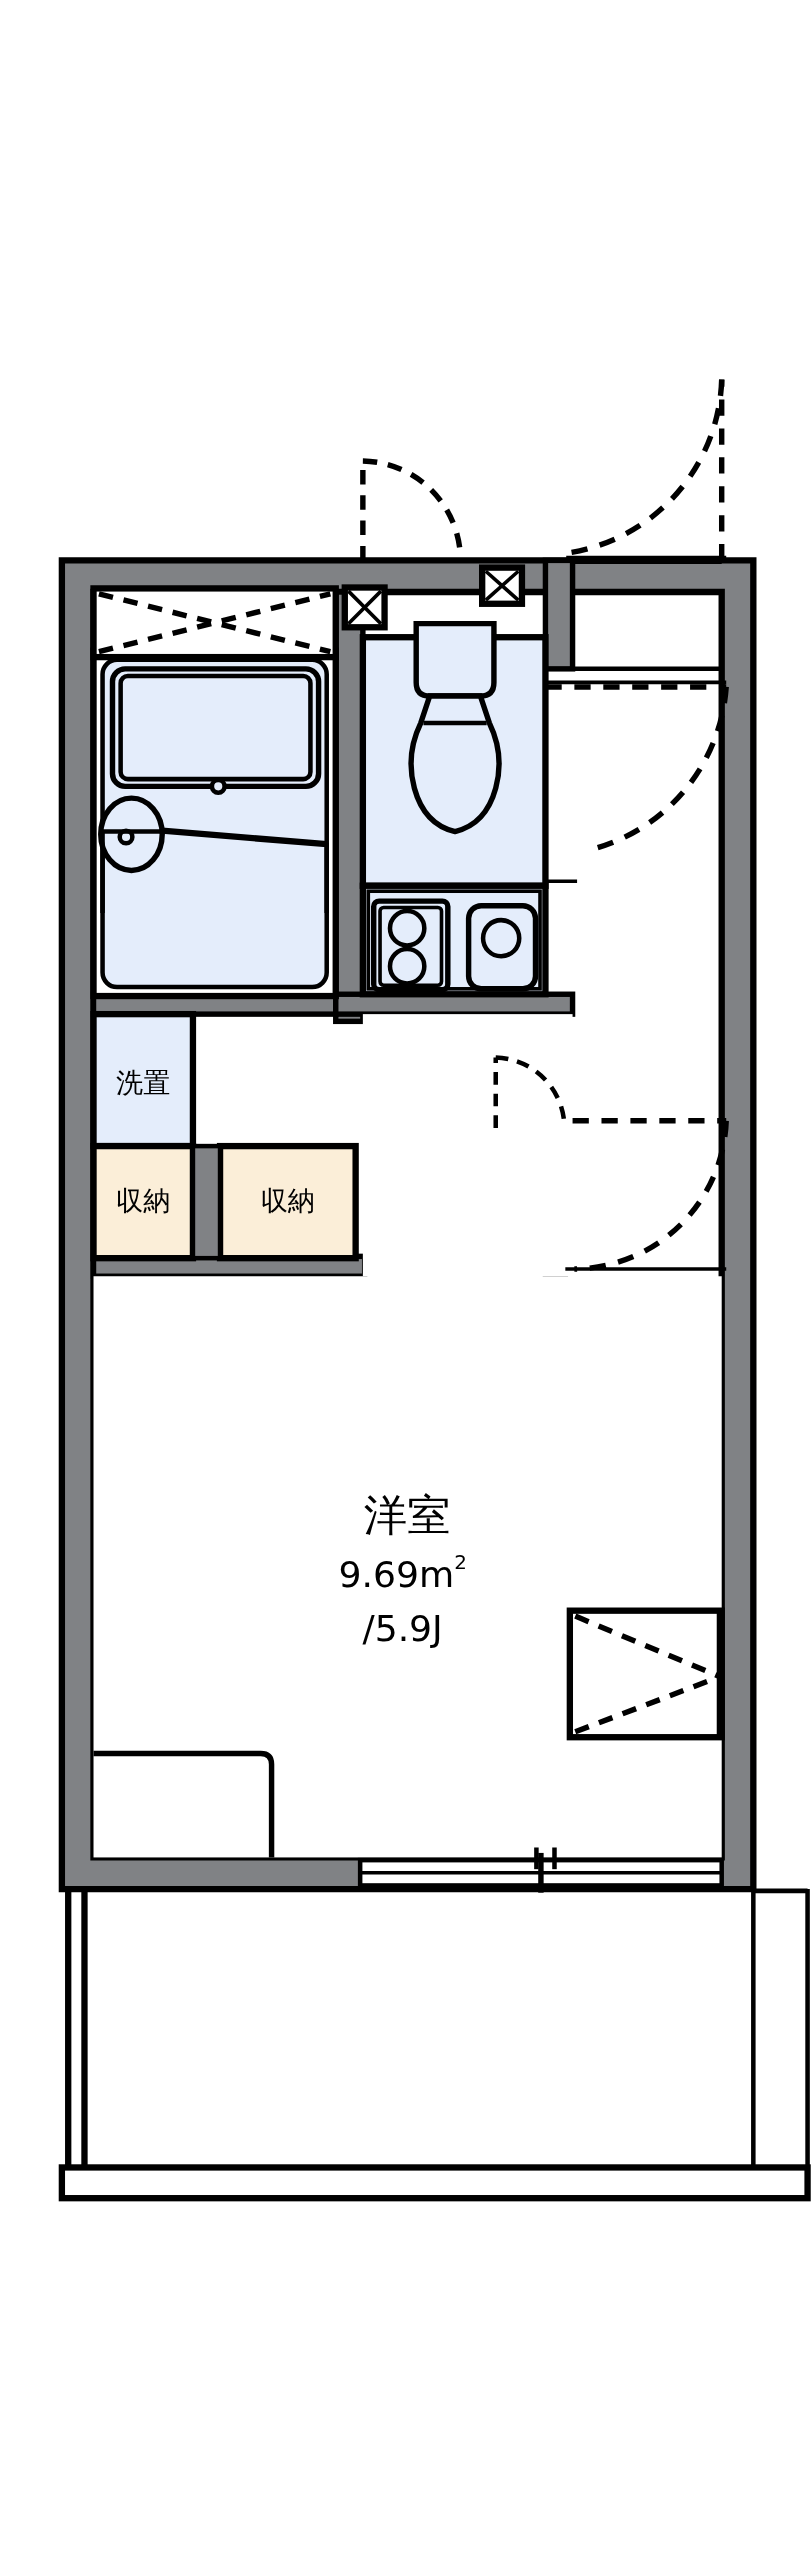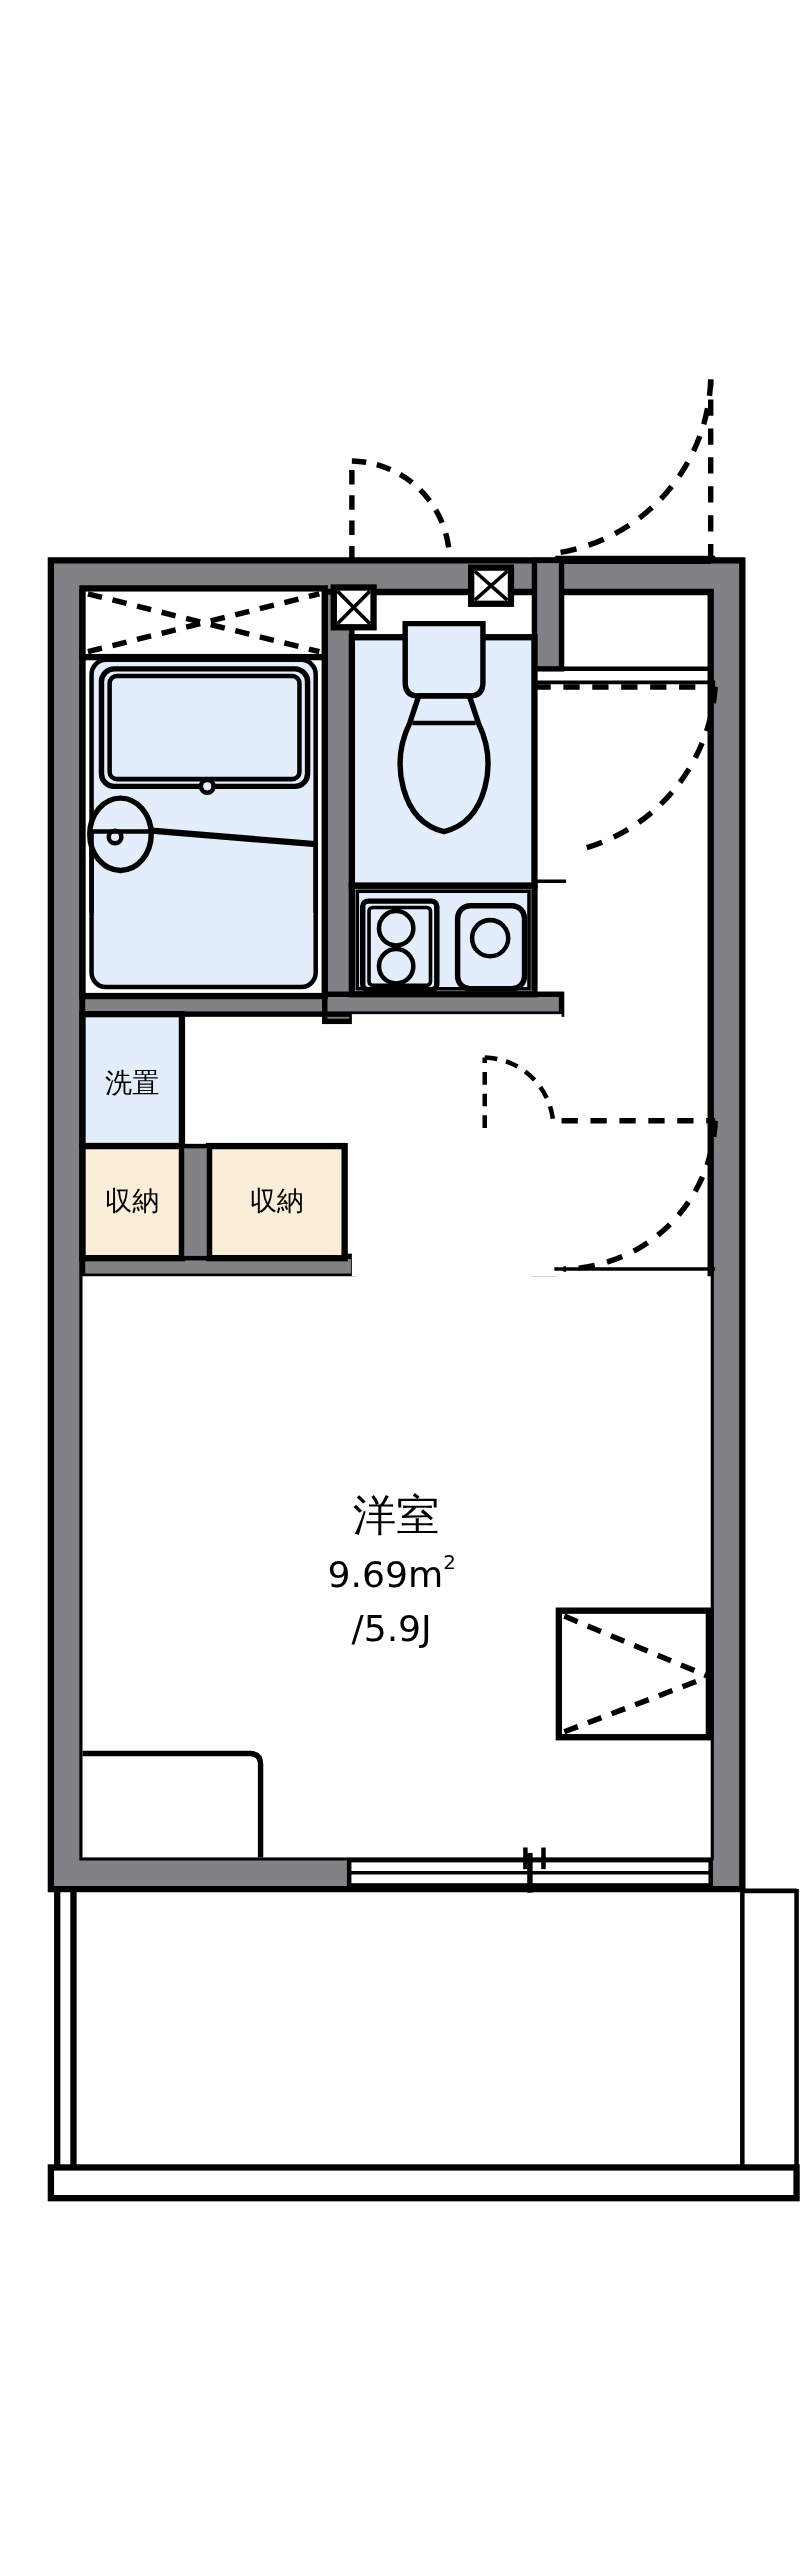--- a/index.html
+++ b/index.html
@@ -2,21 +2,21 @@
 <html style="font-size:14.5px"><head>
 <meta charset="utf-8">
 <title>Floor Plan</title>
 <style>
   html,body{margin:0;padding:0;background:#ffffff;}
   body{
     font-family:"Liberation Sans","DejaVu Sans",sans-serif;
     width:812px;height:2576px;
     position:relative;overflow:hidden;
   }
-  #plan-root{position:absolute;left:1px;top:0;width:704px;height:2576px;}
+  #plan-root{position:absolute;left:12px;top:0;width:704px;height:2576px;}
   svg.plan{display:block;width:812px;height:2576px;}
   .lbl{
     font-family:"DejaVu Sans","Liberation Sans",sans-serif;
     fill:#000000;
     dominant-baseline:middle;
   }
   .lbl-room-name{font-size:48px;}
   .lbl-room-area{font-size:40px;}
   .lbl-small{font-size:30px;}
 </style>

